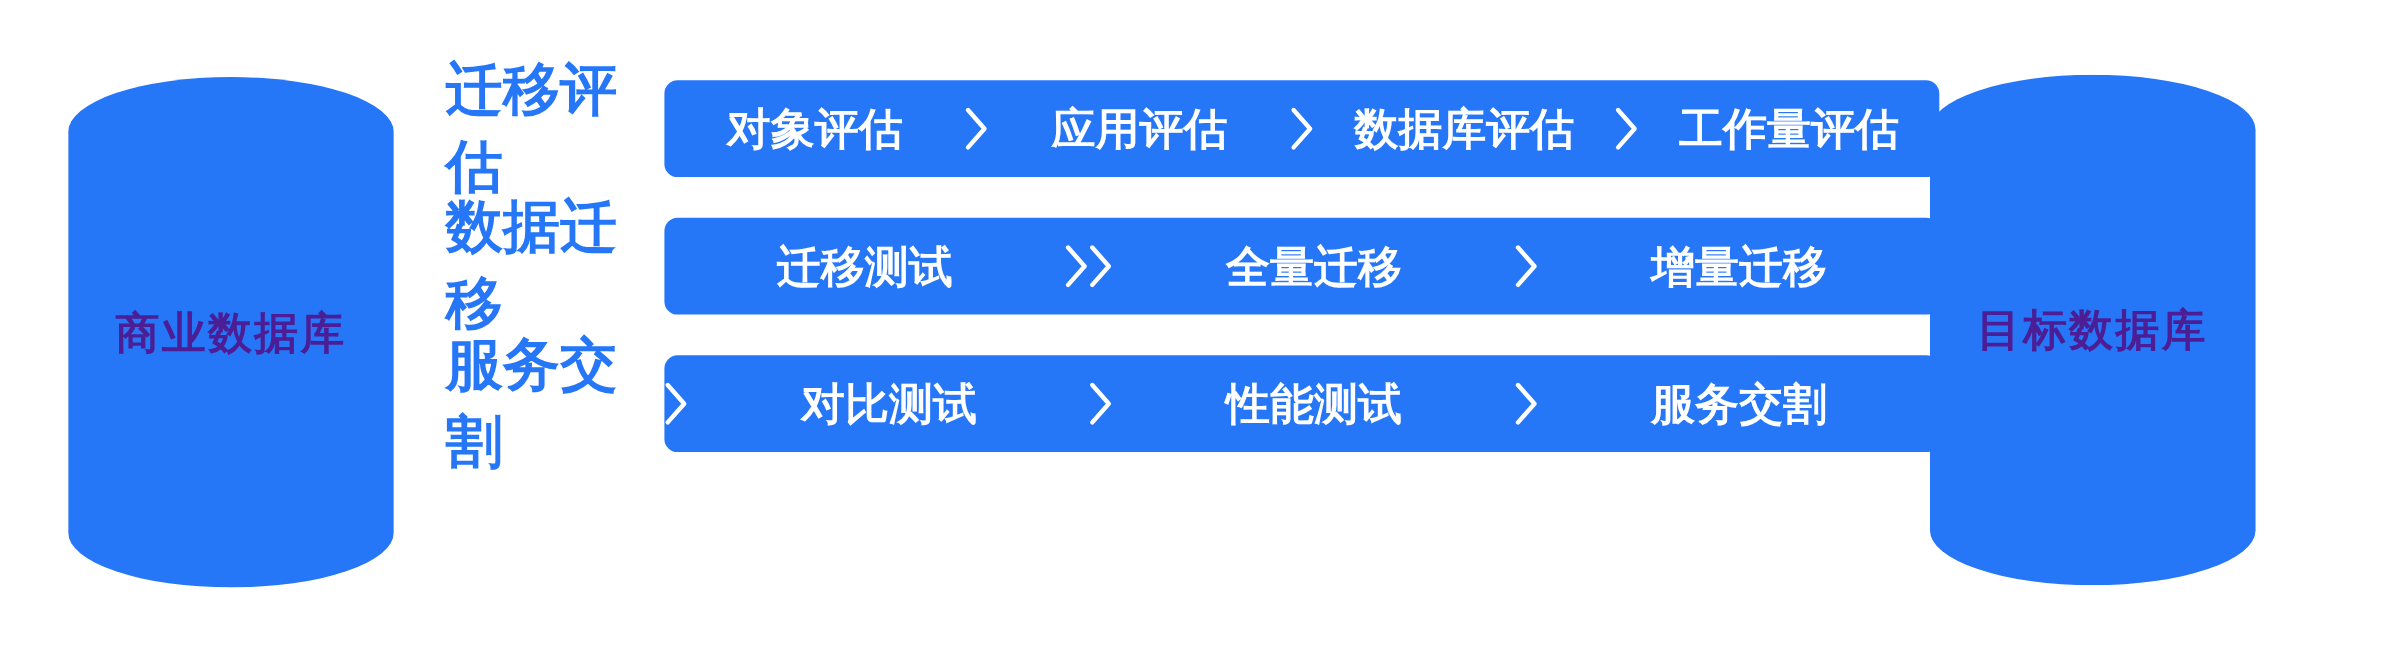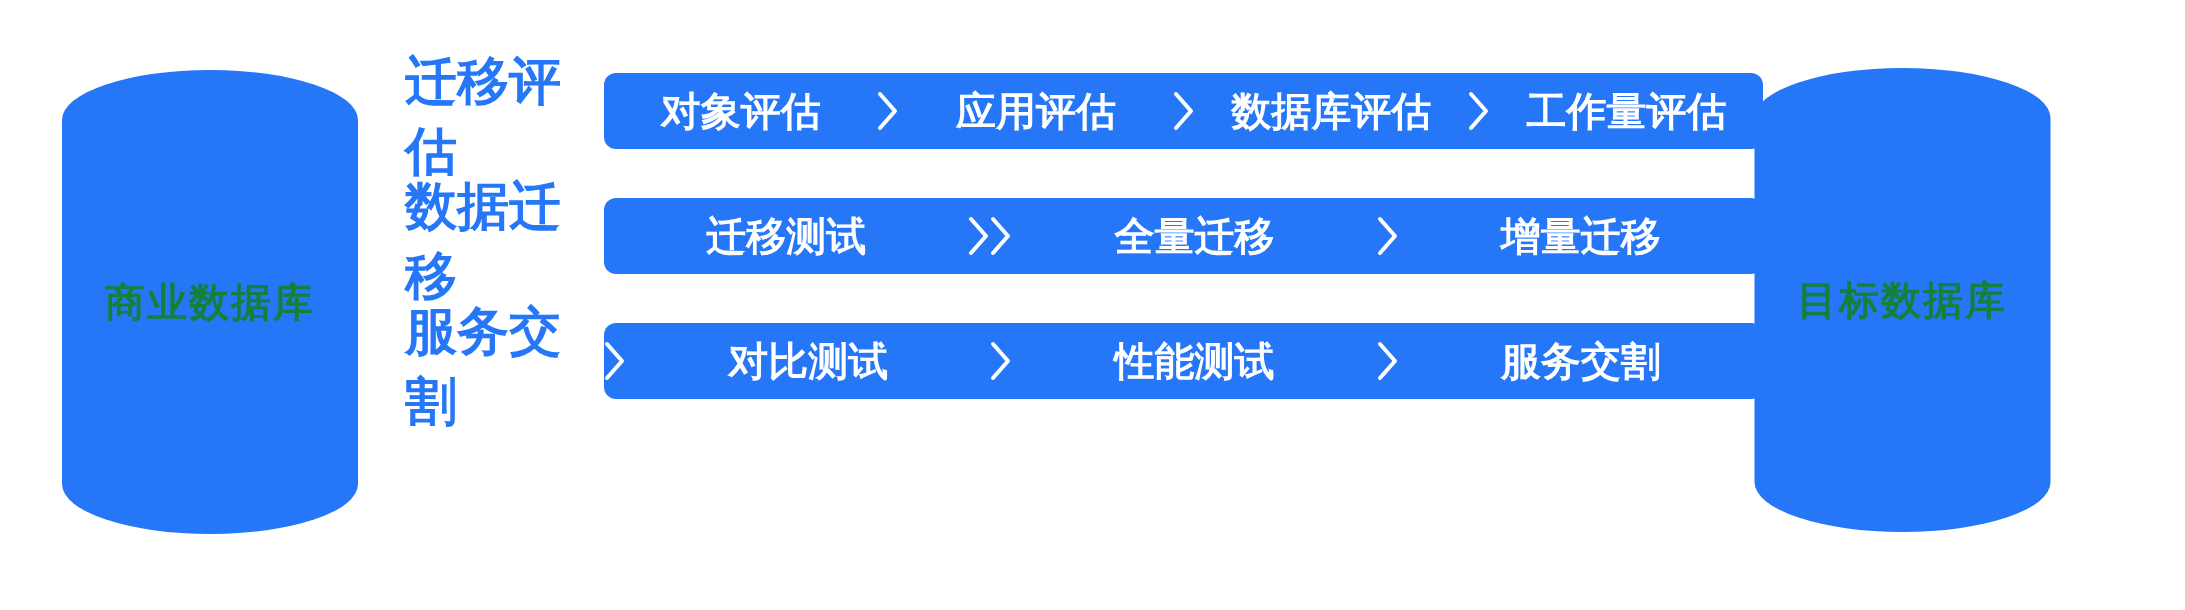--- a/index.html
+++ b/index.html
@@ -19,21 +19,21 @@
   .cylinder {
     position: absolute;
     width: 296px;
     height: 464px;
   }
   .cylinder svg { position: absolute; inset: 0; display: block; }
   .cylinder svg path { fill: var(--primary); }
   .cylinder .cyl-label {
     position: absolute; inset: 0;
     display: flex; align-items: center; justify-content: center;
-    color: #15803d;
+    color: #4c1d95;
     font-size: 40px;
     font-weight: bold;
     letter-spacing: 2px;
   }
   .cylinder.left  { left: 62px;  top: 70px; }
   .cylinder.right { left: 1754px; top: 68px; }
 
   
   .rows {
     position: absolute;
@@ -50,21 +50,21 @@
     left: 405px; top: 0;
     width: 175px; height: 88px;
     display: flex; align-items: center; justify-content: center;
     color: var(--primary);
     font-size: 52px;
     font-weight: bold;
   }
   .bar {
     position: absolute;
     left: 604px; top: 0;
-    width: 1159px; height: 76px;
+    width: 1159px; height: 88px;
     background: var(--primary);
     border-radius: 12px;
     display: flex;
     align-items: center;
   }
   .step {
     flex: 1 1 0;
     text-align: center;
     color: #ffffff;
     font-size: 40px;

